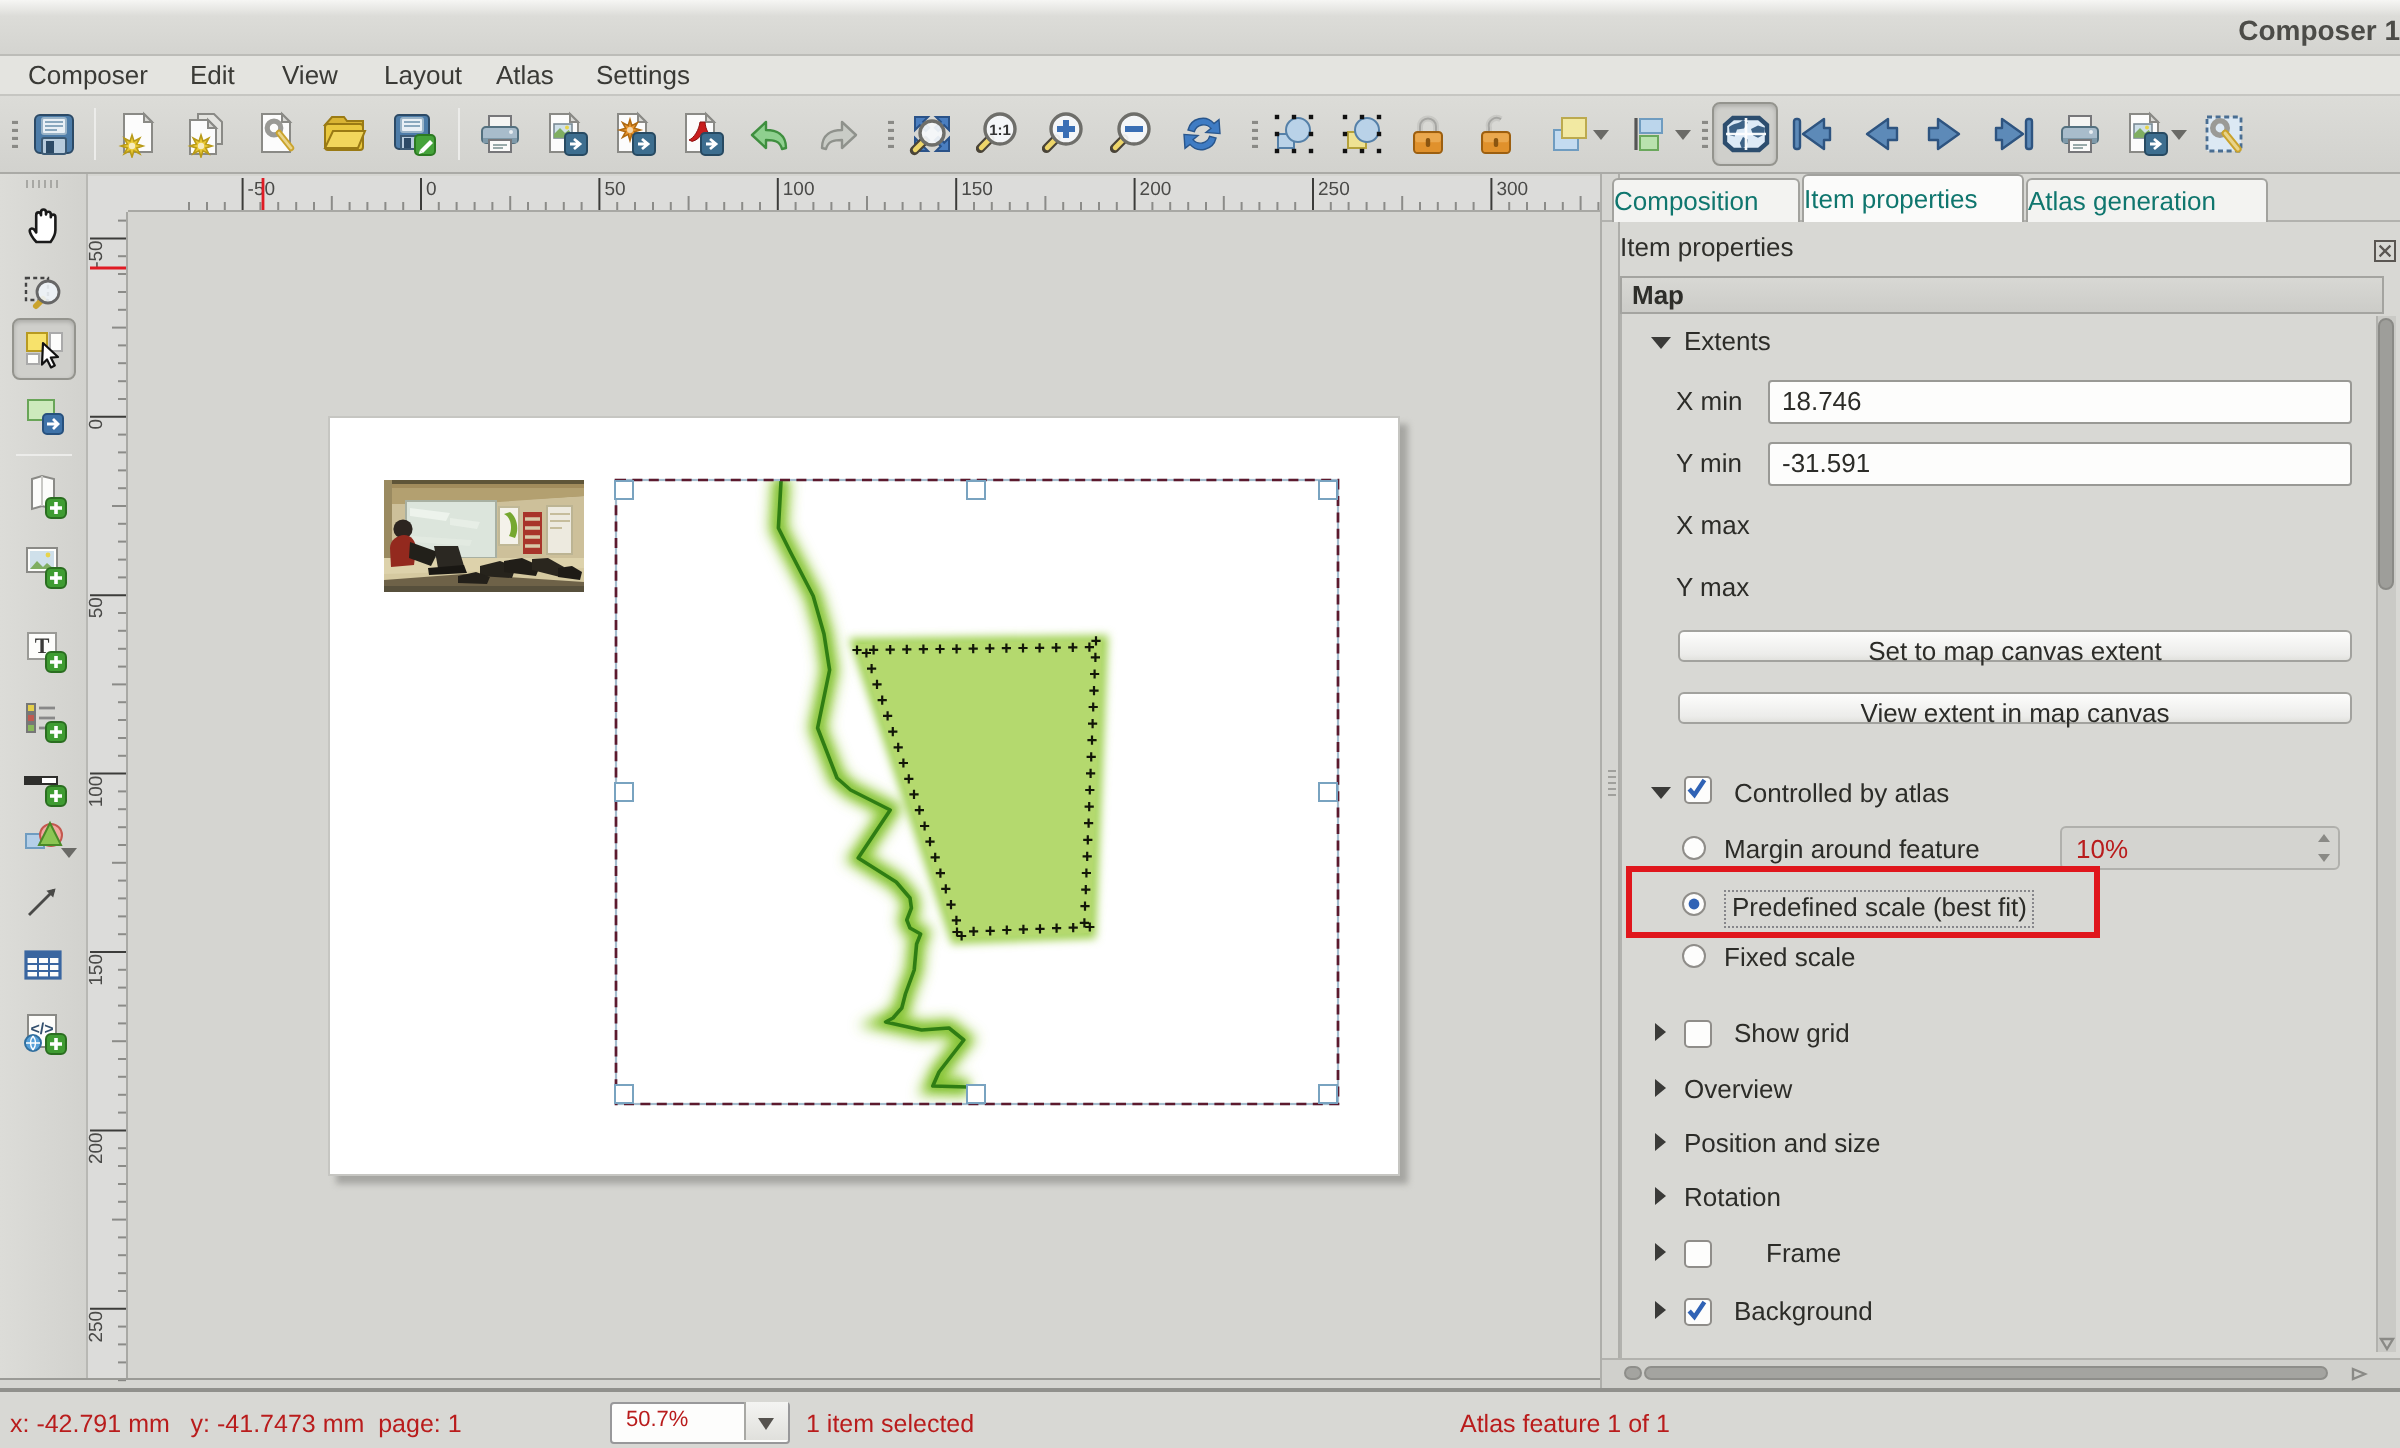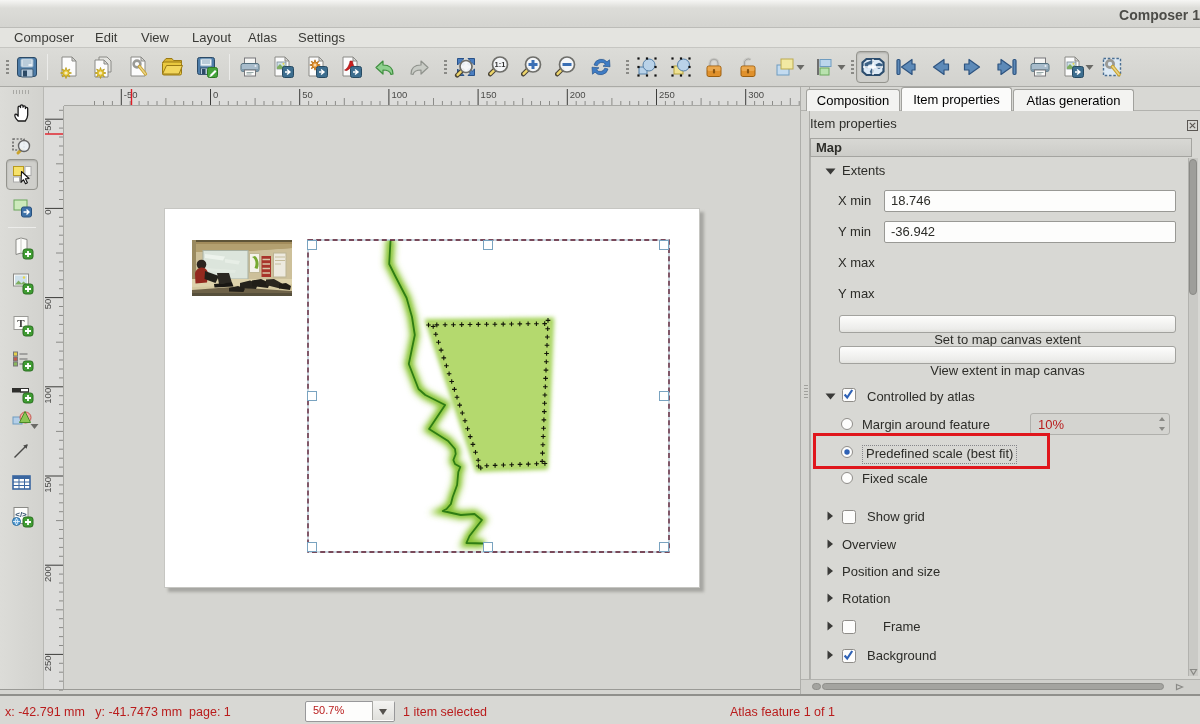--- a/index.html
+++ b/index.html
@@ -17,28 +17,28 @@
 #lefttb{position:absolute;left:0;top:87px;width:44px;height:603px;background:linear-gradient(90deg,#dcdcd8,#d2d2ce);border-right:1px solid #b8b8b4}
 #hruler{position:absolute;left:44px;top:88px;width:756px;height:18px;background:#dcdcda;border-bottom:1px solid #a8a8a4}
 #vruler{position:absolute;left:44px;top:106px;width:20px;height:584px;background:#dcdcda;border-right:1px solid #a8a8a4}
 #corner{position:absolute;left:44px;top:88px;width:20px;height:18px;background:#dcdcda}
 #canvas{position:absolute;left:64px;top:106px;width:736px;height:584px;background:#d5d5d1;overflow:hidden}
 #page{position:absolute;left:100px;top:102px;width:536px;height:380px;background:#fff;border:1px solid #c6c6c2}
 #pageshadow{position:absolute;left:104px;top:106px;width:536px;height:380px;background:#a6a6a2;filter:blur(1.5px)}
 .handle{position:absolute;width:10px;height:10px;border:1.3px solid #79a3c0;background:#fff}
 #splitter{position:absolute;left:800px;top:87px;width:10px;height:607px;background:#d5d5d1;border-left:1px solid #aeaeaa;border-right:1px solid #aeaeaa}
 #panel{position:absolute;left:810px;top:87px;width:390px;height:607px;background:#d8d8d4}
-.tab{position:absolute;top:89px;height:22px;background:#f3f3f1;border:1px solid #a2a29e;border-bottom:none;font-size:13px;text-align:center;color:#000000;border-radius:3px 3px 0 0}
+.tab{position:absolute;top:89px;height:22px;background:#f3f3f1;border:1px solid #a2a29e;border-bottom:none;font-size:13px;color:#0f766e;border-radius:3px 3px 0 0}
 .tab.active{background:#fbfbfa;top:87px;height:24px;font-size:13px}
 #ptitle{position:absolute;left:810px;top:111px;width:390px;height:25px;background:#d8d8d4;font-size:13px;color:#2e2e2a}
 #mapbar{position:absolute;left:810px;top:138px;width:382px;height:19px;background:linear-gradient(#d8d8d4,#ccccc8);border:1px solid #a4a4a0;font-size:13px;font-weight:bold;color:#2e2e2a}
 #pcontent{position:absolute;left:810px;top:157px;width:378px;height:522px;background:#d8d8d4;border-left:1px solid #b2b2ae;font-size:13px}
 .ptext{position:absolute;white-space:nowrap;color:#2c2c28}
 .pinput{position:absolute;left:73px;width:292px;height:22px;background:#fdfdfc;border:1px solid #999995;border-radius:2px;font-size:13px;padding:2px 0 0 6px;font-family:"Liberation Sans",sans-serif}
-.pbtn{position:absolute;left:28px;width:337px;height:16px;background:linear-gradient(#fdfdfc,#ececea 80%,#e2e2de);border:1px solid #a2a29e;border-radius:3px;text-align:center;font-size:13px;padding-top:16px;color:#2c2c28}
+.pbtn{position:absolute;left:28px;width:337px;height:16px;background:linear-gradient(#fdfdfc,#ececea 80%,#e2e2de);border:1px solid #a2a29e;border-radius:3px;text-align:center;font-size:13px;padding-top:2px;color:#2c2c28}
 #vsb{position:absolute;left:1188px;top:158px;width:10px;height:518px;background:#cacac6;border-left:1px solid #b2b2ae}
 #vsbh{position:absolute;left:1189px;top:159px;width:8px;height:136px;background:#9e9e9a;border:1px solid #8a8a86;border-radius:4px}
 #hsb{position:absolute;left:801px;top:679px;width:399px;height:15px;background:#d0d0cc;border-top:1px solid #b2b2ae}
 #hsbh{position:absolute;left:822px;top:683px;width:342px;height:7px;background:#a4a4a0;border:1px solid #8e8e8a;border-radius:3.5px}
 #statusbar{position:absolute;left:0;top:694px;width:1200px;height:30px;background:#d8d8d4;border-top:2px solid #90908c;font-size:12.5px;color:#b91c1c}
 #statusbar .abs{top:9px;white-space:nowrap}
 #zoombox{position:absolute;left:305px;top:5px;width:90px;height:21px;background:#fdfdfc;border:1px solid #98989a;border-radius:2px;font-size:11px}
 </style></head>
 <body>
 <div id="titlebar">Composer 1</div>
@@ -657,21 +657,21 @@
     <span class="abs" style="left:5px;top:1px">Map</span>
   </div>
 <div id="pcontent">
     <svg class="abs" style="left:14px;top:10px" width="11" height="8">
       <path d="M0.5 1.5 L10.5 1.5 5.5 7.5z" fill="#3a3a38"></path>
     </svg>
     <div class="ptext" style="left:31px;top:6px">Extents</div>
     <div class="ptext" style="left:27px;top:36px">X min</div>
     <div class="pinput" style="top:33px">18.746</div>
     <div class="ptext" style="left:27px;top:67px">Y min</div>
-    <div class="pinput" style="top:64px">-36.942</div>
+    <div class="pinput" style="top:64px">-31.591</div>
     <div class="ptext" style="left:27px;top:98px">X max</div>
     <div class="ptext" style="left:27px;top:129px">Y max</div>
     <div class="pbtn" style="top:158px">Set to map canvas extent</div>
     <div class="pbtn" style="top:189px">View extent in map canvas</div>
     <svg class="abs" style="left:14px;top:235px" width="11" height="8">
       <path d="M0.5 1.5 L10.5 1.5 5.5 7.5z" fill="#3a3a38"></path>
     </svg>
     <svg class="abs" style="left:31px;top:231px" width="14" height="14">
       <rect x="0.5" y="0.5" width="13" height="13" rx="2" fill="#fdfdfc" stroke="#8f8d89"></rect>
       <path d="M2.6 6.5l2.6 3 5-7.5" stroke="#2f62b5" stroke-width="2.2" fill="none"></path>

